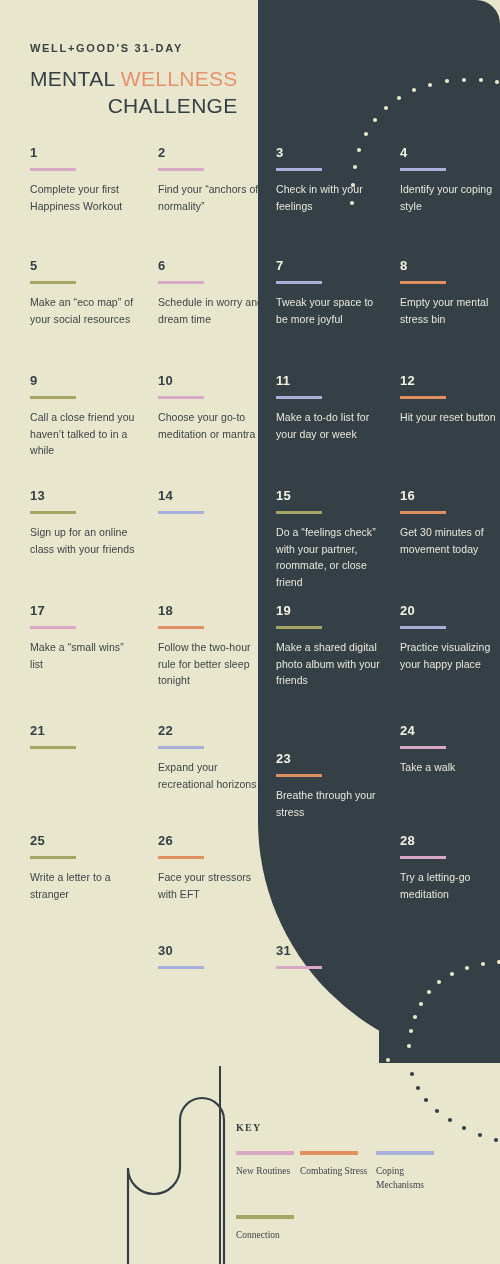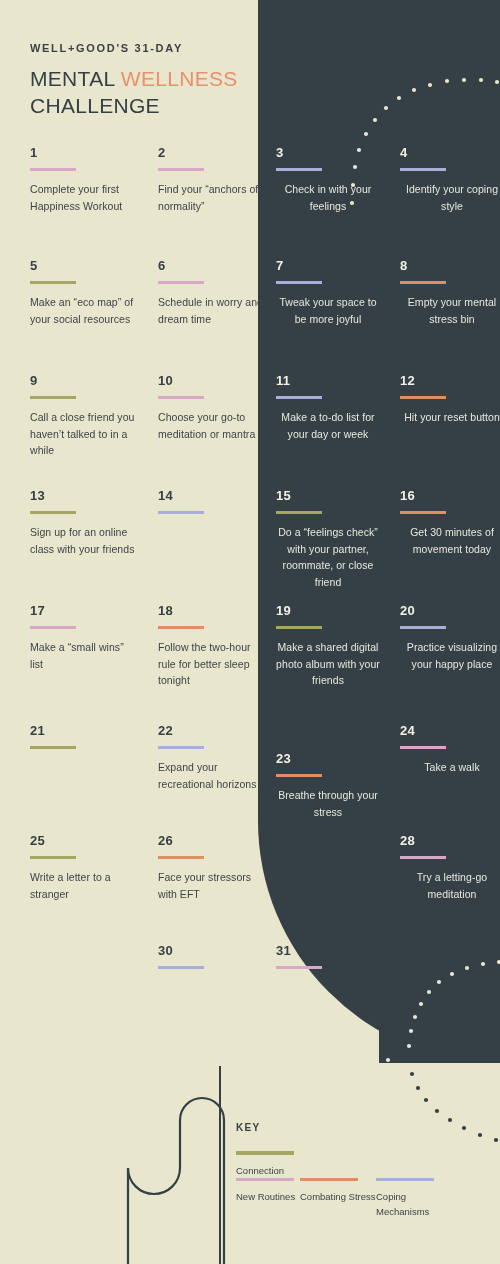--- a/index.html
+++ b/index.html
@@ -3,21 +3,21 @@
 <meta charset="utf-8">
 <title>Well+Good 31-Day Mental Wellness Challenge</title>
 <style>
   html,body{margin:0;padding:0;}
   body{
     width:500px;height:1264px;
     background:#e8e7cd;
     font-family:"Liberation Sans","DejaVu Sans",sans-serif;
     overflow:hidden;position:relative;
   }
-  #poster{position:relative;width:500px;height:1264px;overflow:hidden;background:#e8e7cd;}
+  #poster{position:relative;width:500px;height:1264px;overflow:hidden;background:#e8e7cd;border-radius:24px;}
 
   
   .dark-panel{
     position:absolute;left:258px;top:0;width:242px;height:1063px;
     background:#343f46;
     border-bottom-left-radius:242px;
     border-bottom-right-radius:0px;
     z-index:1;
   }
   .dark-panel-bottom{
@@ -29,43 +29,43 @@
   .svg-layer{position:absolute;left:0;top:0;width:500px;height:1264px;z-index:2;pointer-events:none;}
 
   
   .header{position:absolute;left:30px;top:42px;z-index:3;}
   .kicker{
     font-size:11px;font-weight:bold;letter-spacing:1.7px;
     color:#3a3f44;margin:0 0 12px 0;
   }
   .title{
     font-size:21px;font-weight:normal;letter-spacing:.3px;
-    color:#343f46;line-height:1.28;margin:0;
+    color:#343f46;line-height:1.28;margin:0;text-align:right;
   }
   .title .accent{color:#e8906b;}
 
   
   .grid{position:absolute;left:0;top:146px;width:500px;z-index:3;}
   .row{position:relative;width:500px;}
   .cell{position:absolute;width:108px;}
   .c0{left:30px;} .c1{left:158px;} .c2{left:276px;} .c3{left:400px;}
   .num{
     font-size:13px;font-weight:bold;color:#343f46;
     line-height:1;margin:0 0 9px 0;letter-spacing:.2px;
   }
   .dark .num{color:#f2f1e2;}
   .bar{display:block;width:46px;height:3px;margin:0 0 10px 0;border-radius:0;}
   .desc{
     font-size:10.5px;line-height:1.58;color:#3d4349;margin:0;
     letter-spacing:.05px;
   }
-  .dark .desc{color:#e9e8dc;text-align:center;}
-
-  
-  .key{position:absolute;left:236px;top:1122px;z-index:3;width:240px;}
+  .dark .desc{color:#e9e8dc;}
+
+  
+  .key{position:absolute;left:236px;top:1122px;z-index:3;width:240px;font-family:Liberation Serif, serif;}
   .key-title{
     font-size:10px;font-weight:bold;letter-spacing:1.3px;color:#3a3f44;
     margin:0 0 18px 0;
   }
   .key-row{position:relative;height:46px;}
   .key-item{position:absolute;width:76px;}
   .k0{left:0px;} .k1{left:64px;} .k2{left:140px;}
   .key-bar{display:block;width:58px;height:3.5px;margin:0 0 9px 0;}
   .key-label{font-size:9.5px;line-height:1.5;color:#3d4349;margin:0;}
 
@@ -294,35 +294,35 @@
           <div class="num">31</div>
           <span class="bar" style="background: rgb(217, 168, 201);"></span>
         </div>
       </div>
     </div>
 
   <div class="divider"></div>
 
   <div class="key">
     <div class="key-title">KEY</div>
+    <div class="key-row">
+      <div class="key-item k0">
+        <span class="key-bar" id="kb0" style="background: rgb(217, 168, 201);"></span>
+        <p class="key-label">New Routines</p>
+      </div>
+      <div class="key-item k1">
+        <span class="key-bar" id="kb1" style="background: rgb(224, 143, 99);"></span>
+        <p class="key-label">Combating Stress</p>
+      </div>
+      <div class="key-item k2">
+        <span class="key-bar" id="kb2" style="background: rgb(168, 176, 218);"></span>
+        <p class="key-label">Coping Mechanisms</p>
+      </div>
+    </div>
     <div class="key-row" style="height:auto;margin-top:18px;">
       <div class="key-item k0" style="position:relative;left:0;">
         <span class="key-bar" id="kb3" style="background: rgb(165, 165, 100);"></span>
         <p class="key-label">Connection</p>
       </div>
     </div>
-    <div class="key-row">
-      <div class="key-item k0">
-        <span class="key-bar" id="kb0" style="background: rgb(217, 168, 201);"></span>
-        <p class="key-label">New Routines</p>
-      </div>
-      <div class="key-item k1">
-        <span class="key-bar" id="kb1" style="background: rgb(224, 143, 99);"></span>
-        <p class="key-label">Combating Stress</p>
-      </div>
-      <div class="key-item k2">
-        <span class="key-bar" id="kb2" style="background: rgb(168, 176, 218);"></span>
-        <p class="key-label">Coping Mechanisms</p>
-      </div>
-    </div>
   </div>
 
 </div>
 
 </body></html>

